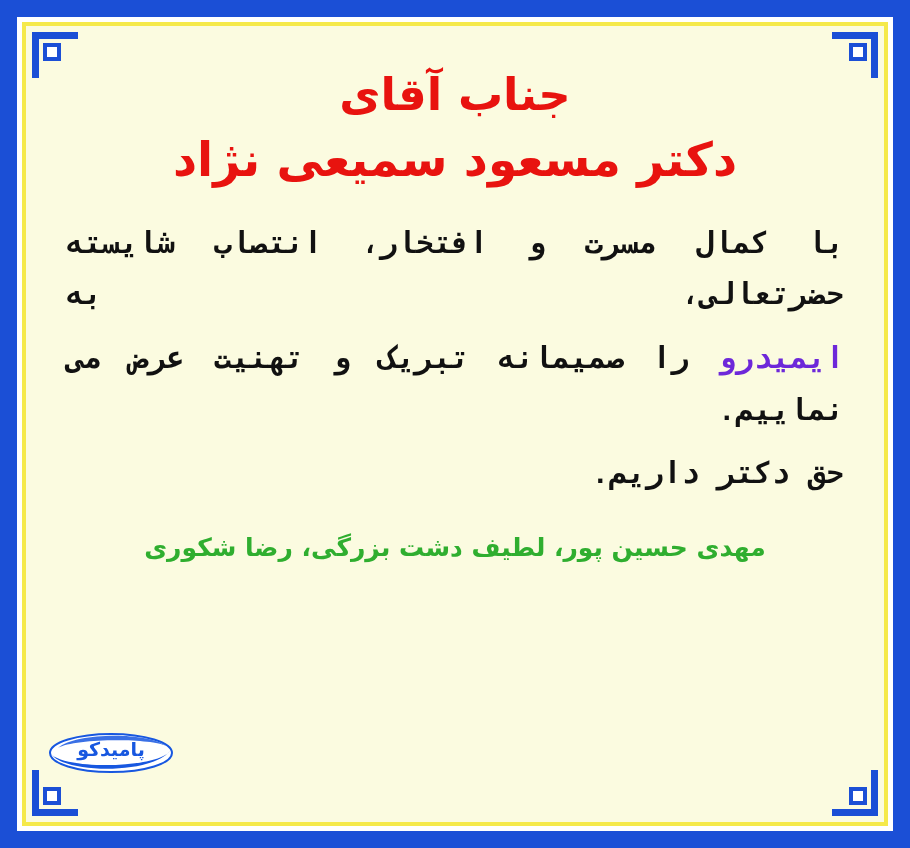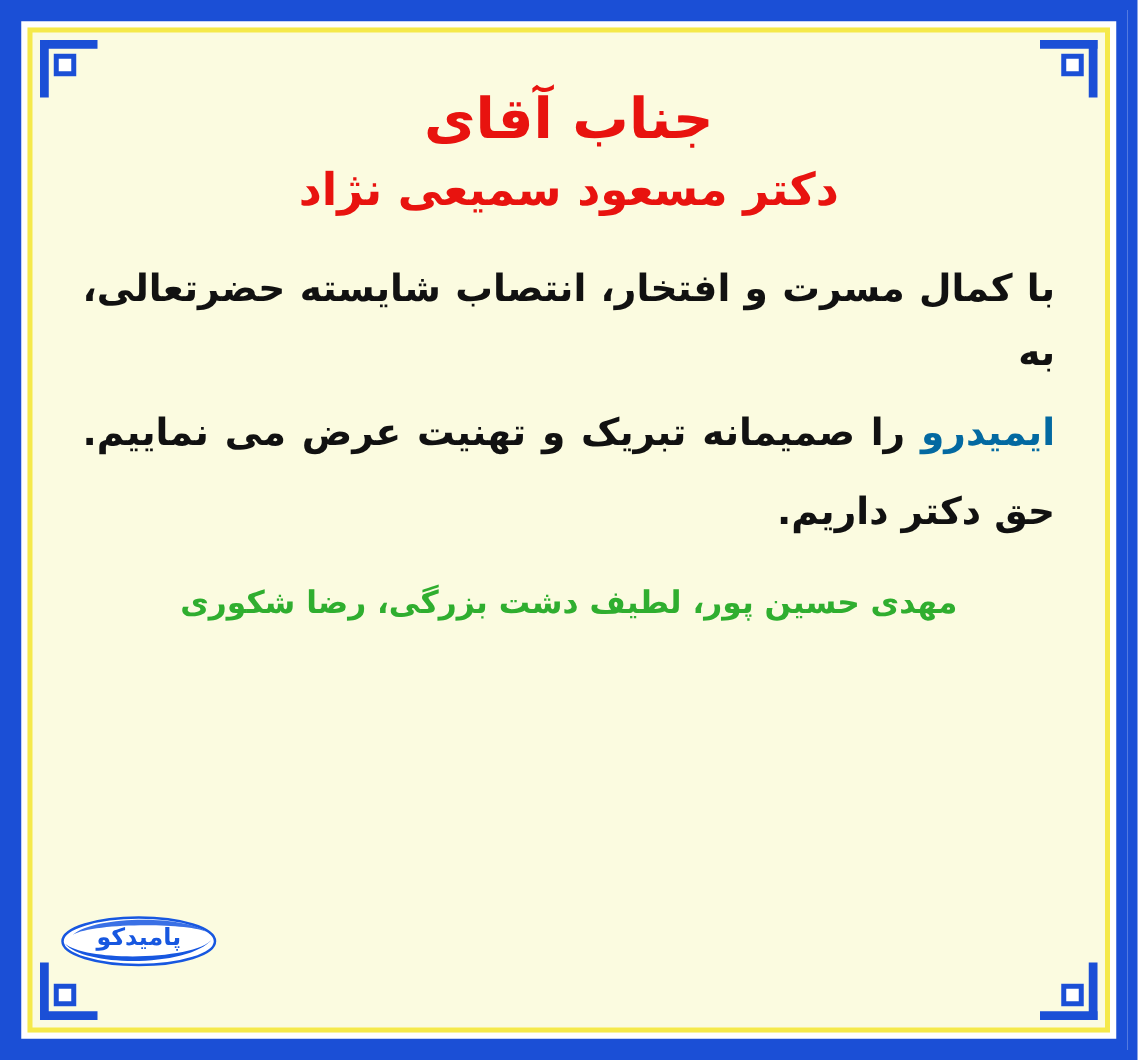--- a/index.html
+++ b/index.html
@@ -85,36 +85,37 @@
 
   .headline {
     text-align: center;
     color: #e8130f;
     font-weight: bold;
     line-height: 1.28;
     margin: 12px 0 0 0;
     letter-spacing: 0;
   }
   .headline .l1 { display: block; font-size: 45px; }
-  .headline .l2 { display: block; font-size: 36px; margin-top: 6px; }
+  .headline .l2 { display: block; font-size: 47px; margin-top: 6px; }
 
   .body-text {
     margin-top: 30px;
     font-size: 30px;
     line-height: 1.72;
     color: #111111;
     font-weight: bold;
     text-align: justify;
     text-align-last: justify;
   }
   .body-text p {
     margin: 12px 0 2px 0;
+    font-family: Liberation Mono, monospace;
   }
   .hl-blue   { color: #1757e0; }
-  .hl-orange { color: #0369a1; }
+  .hl-orange { color: #6d28d9; }
 
   .signature {
     margin-top: 26px;
     text-align: center;
     color: #2fae2f;
     font-weight: bold;
     line-height: 1.6;
   }
   .signature .company { display: block; font-size: 25px; }
   .signature .names   { display: block; font-size: 25px; margin-top: 4px; }

